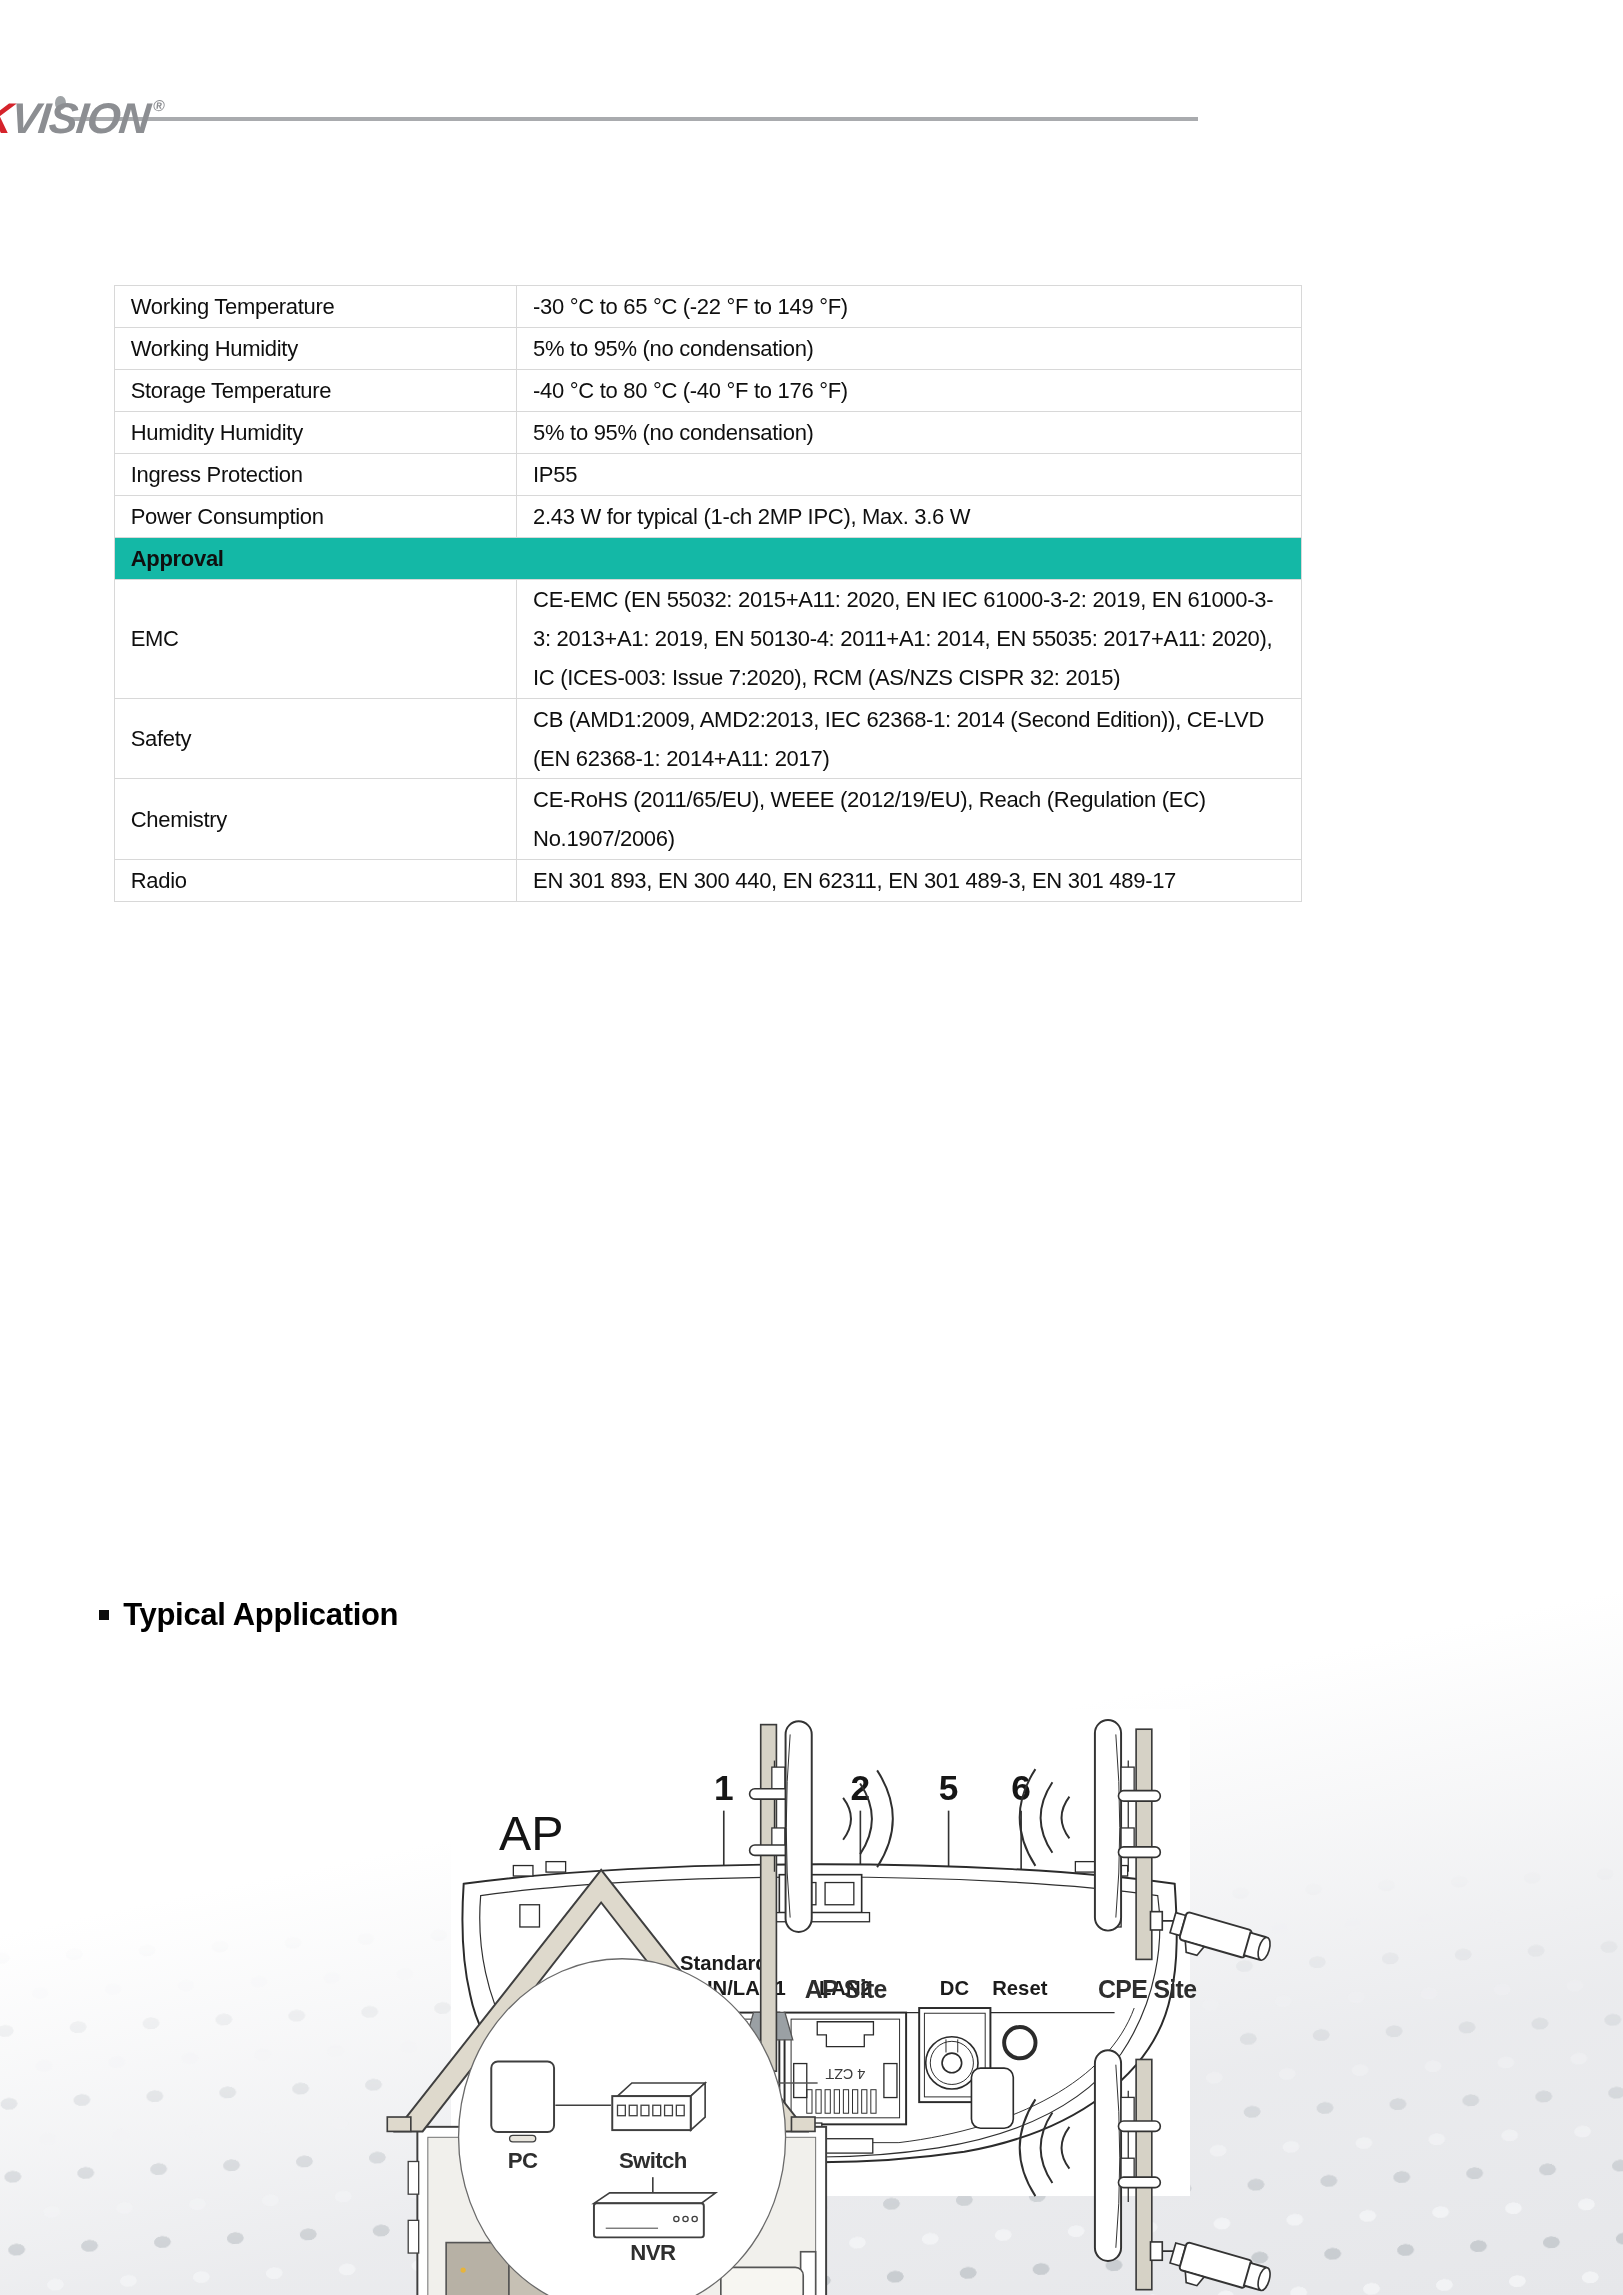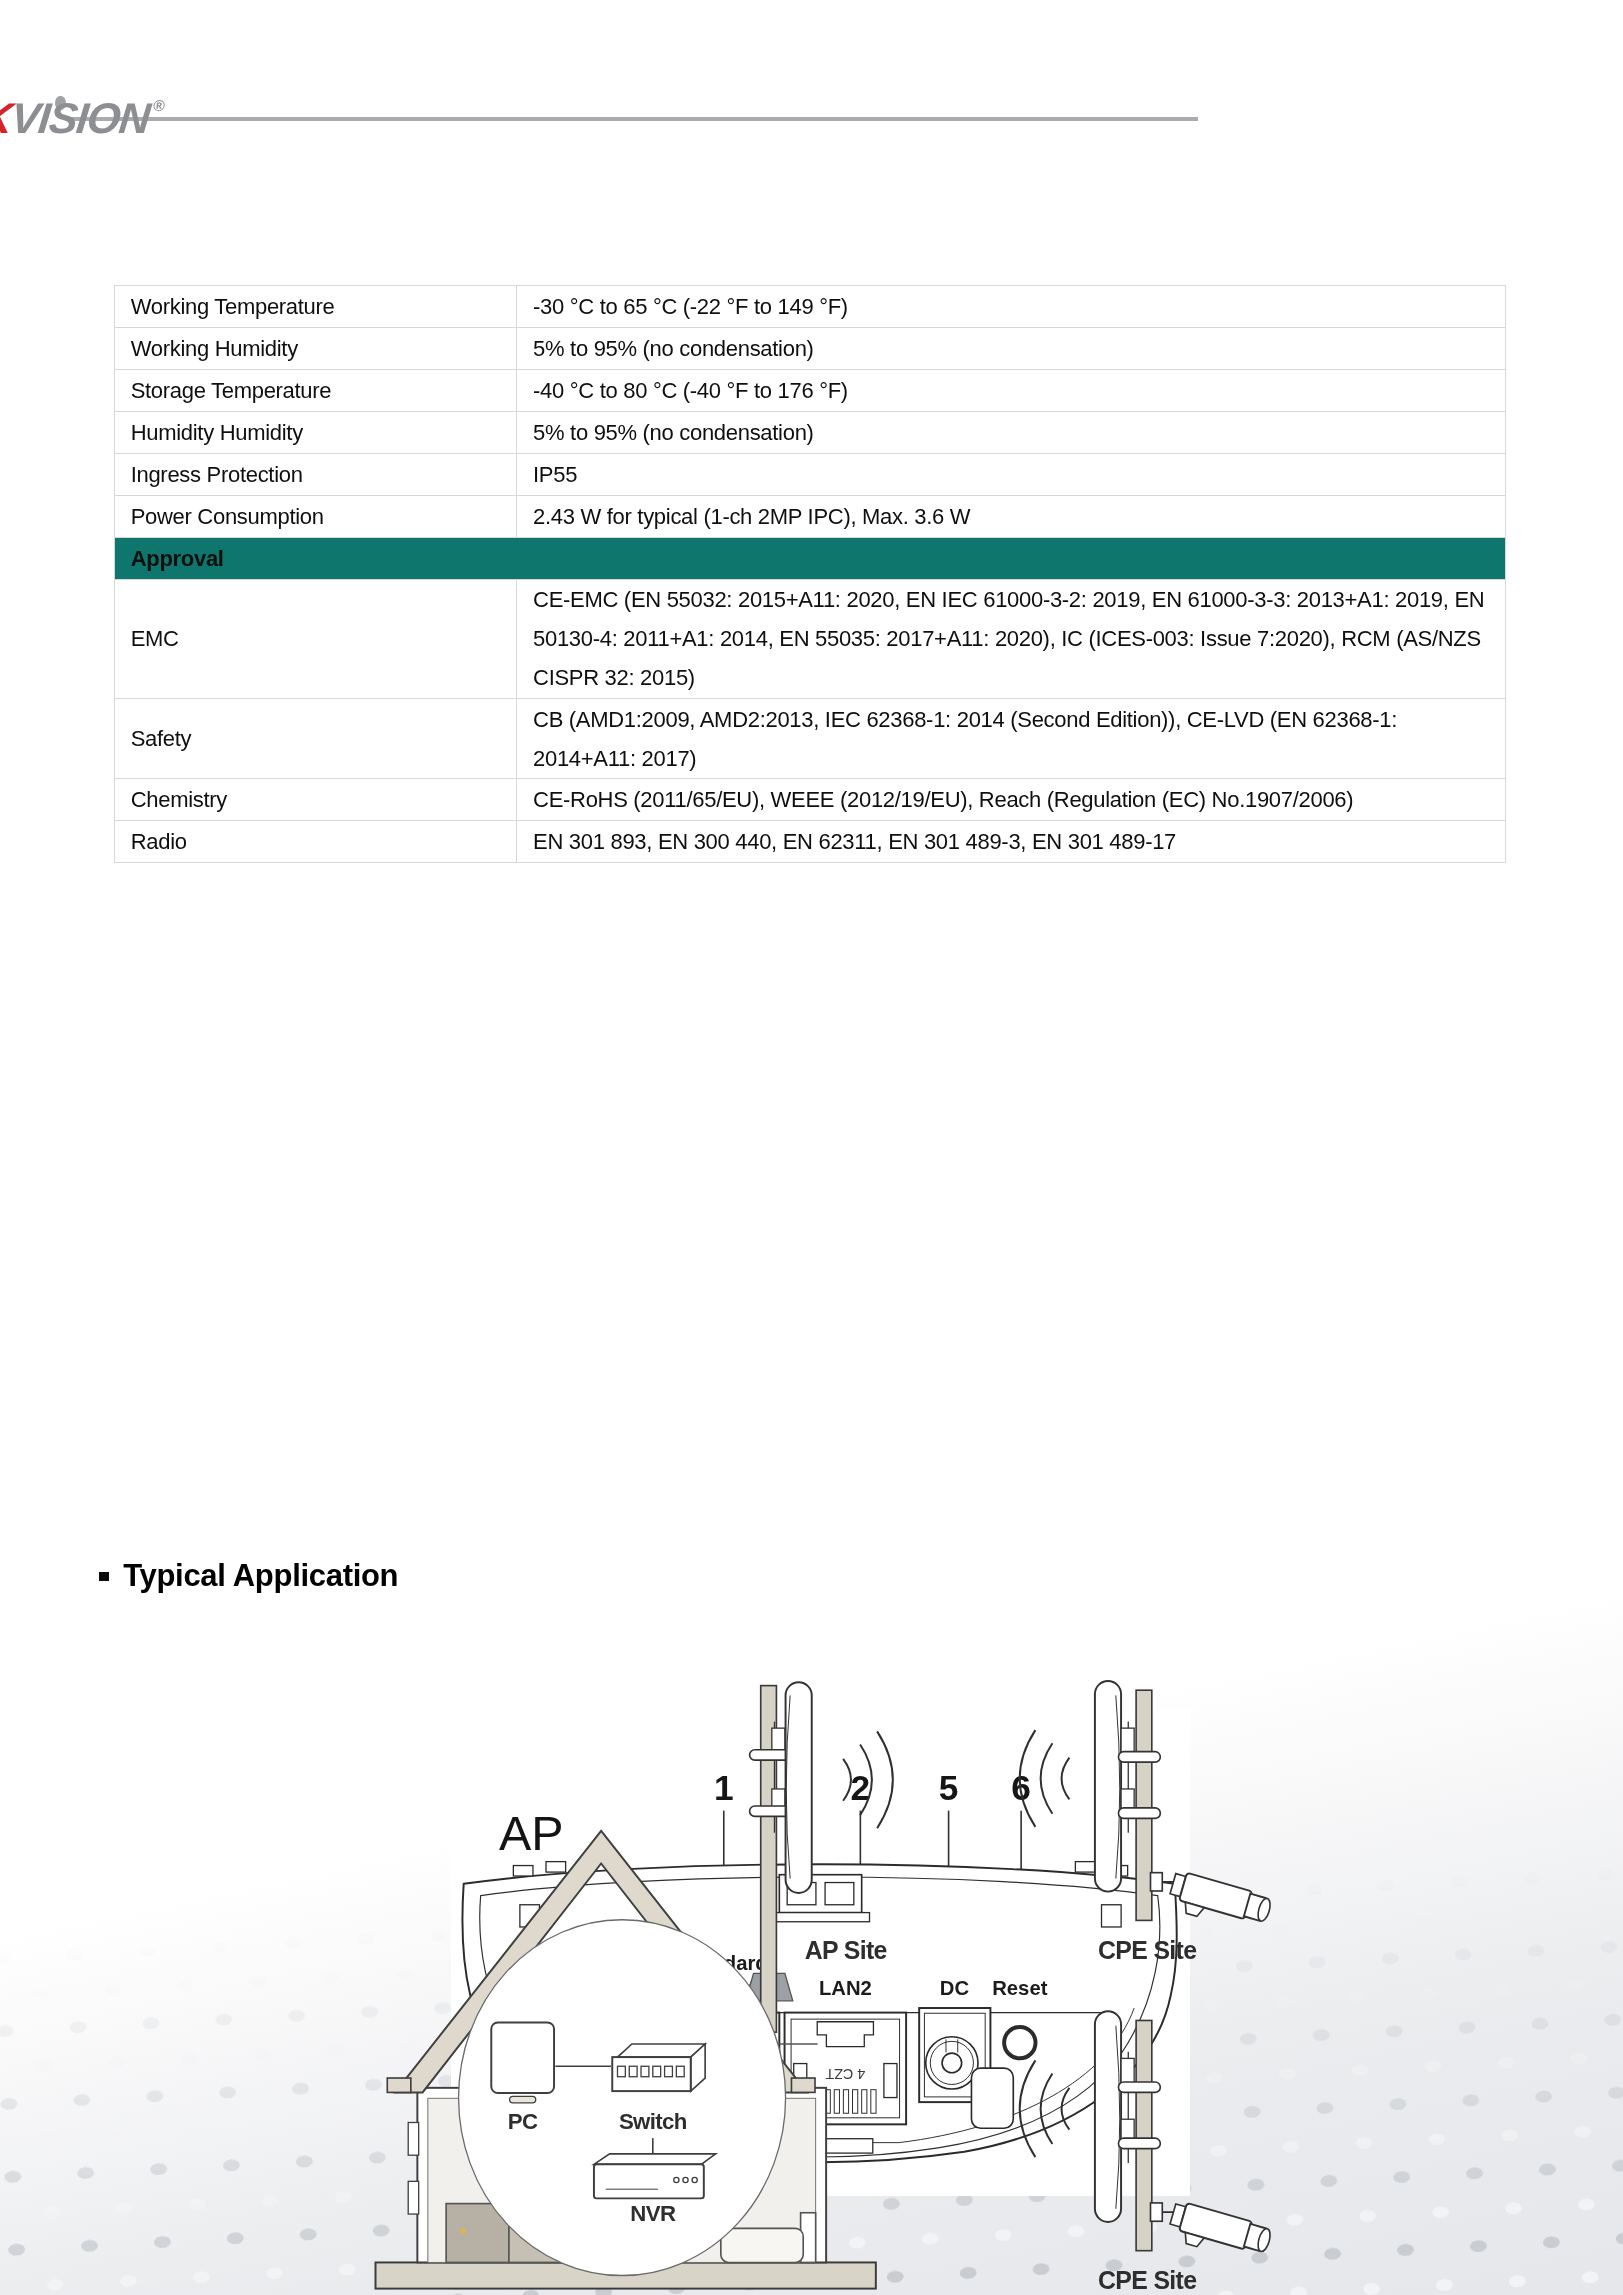--- a/index.html
+++ b/index.html
@@ -9,26 +9,26 @@
   }
   
   .hdot{position:absolute;left:55px;top:96px;width:10.5px;height:14.4px;border-radius:50%;background:#9fa3a6;}
   .hline{position:absolute;left:69px;top:103px;width:1129px;height:3.3px;background:#a9abae;}
   .logo{position:absolute;top:76px;right:59px;font-weight:bold;font-style:italic;
         font-size:43px;letter-spacing:-1.3px;transform:skewX(-6deg);white-space:nowrap;}
   .logo .hik{color:#d5232b;}
   .logo .vision{color:#8c8e92;}
   .logo .reg{font-size:15.7px;color:#8c8e92;vertical-align:22px;letter-spacing:0;margin-left:2.6px;}
   
-  .spec{position:absolute;left:114px;top:218px;width:1392px;border-collapse:collapse;table-layout:fixed;}
+  .spec{position:absolute;left:114px;top:218px;width:1188px;border-collapse:collapse;table-layout:fixed;}
   .spec td{border:1.3px solid #d8d8d8;font-size:22px;line-height:39px;color:#0f0f0f;
            letter-spacing:-0.3px;vertical-align:middle;padding:0.7px 15.7px;word-wrap:break-word;}
   .spec tr{height:42px;}
   .spec td.lbl{width:370px;}
-  .spec tr.section td{background:#0f766e;font-weight:bold;}
+  .spec tr.section td{background:#14b8a6;font-weight:bold;}
   
   .h2{position:absolute;left:99px;display:flex;align-items:center;gap:14.4px;
       font-size:31px;font-weight:bold;color:#000;letter-spacing:-0.3px;}
   .h2 .sq{width:9.8px;height:9.8px;background:#0c0c0c;flex:0 0 auto;}
   .h2.typical{top:913px;}
   
   .app-svg{position:absolute;left:357px;top:985px;width:916px;height:654px;}
   .phys-canvas{position:absolute;left:451px;top:1709px;width:739px;height:487px;background:#fff;z-index:3;}
   .phys-svg{position:absolute;left:0;top:0;width:733px;height:464px;margin-left:3.3px;margin-top:18.3px;}
   svg{overflow:visible;}

